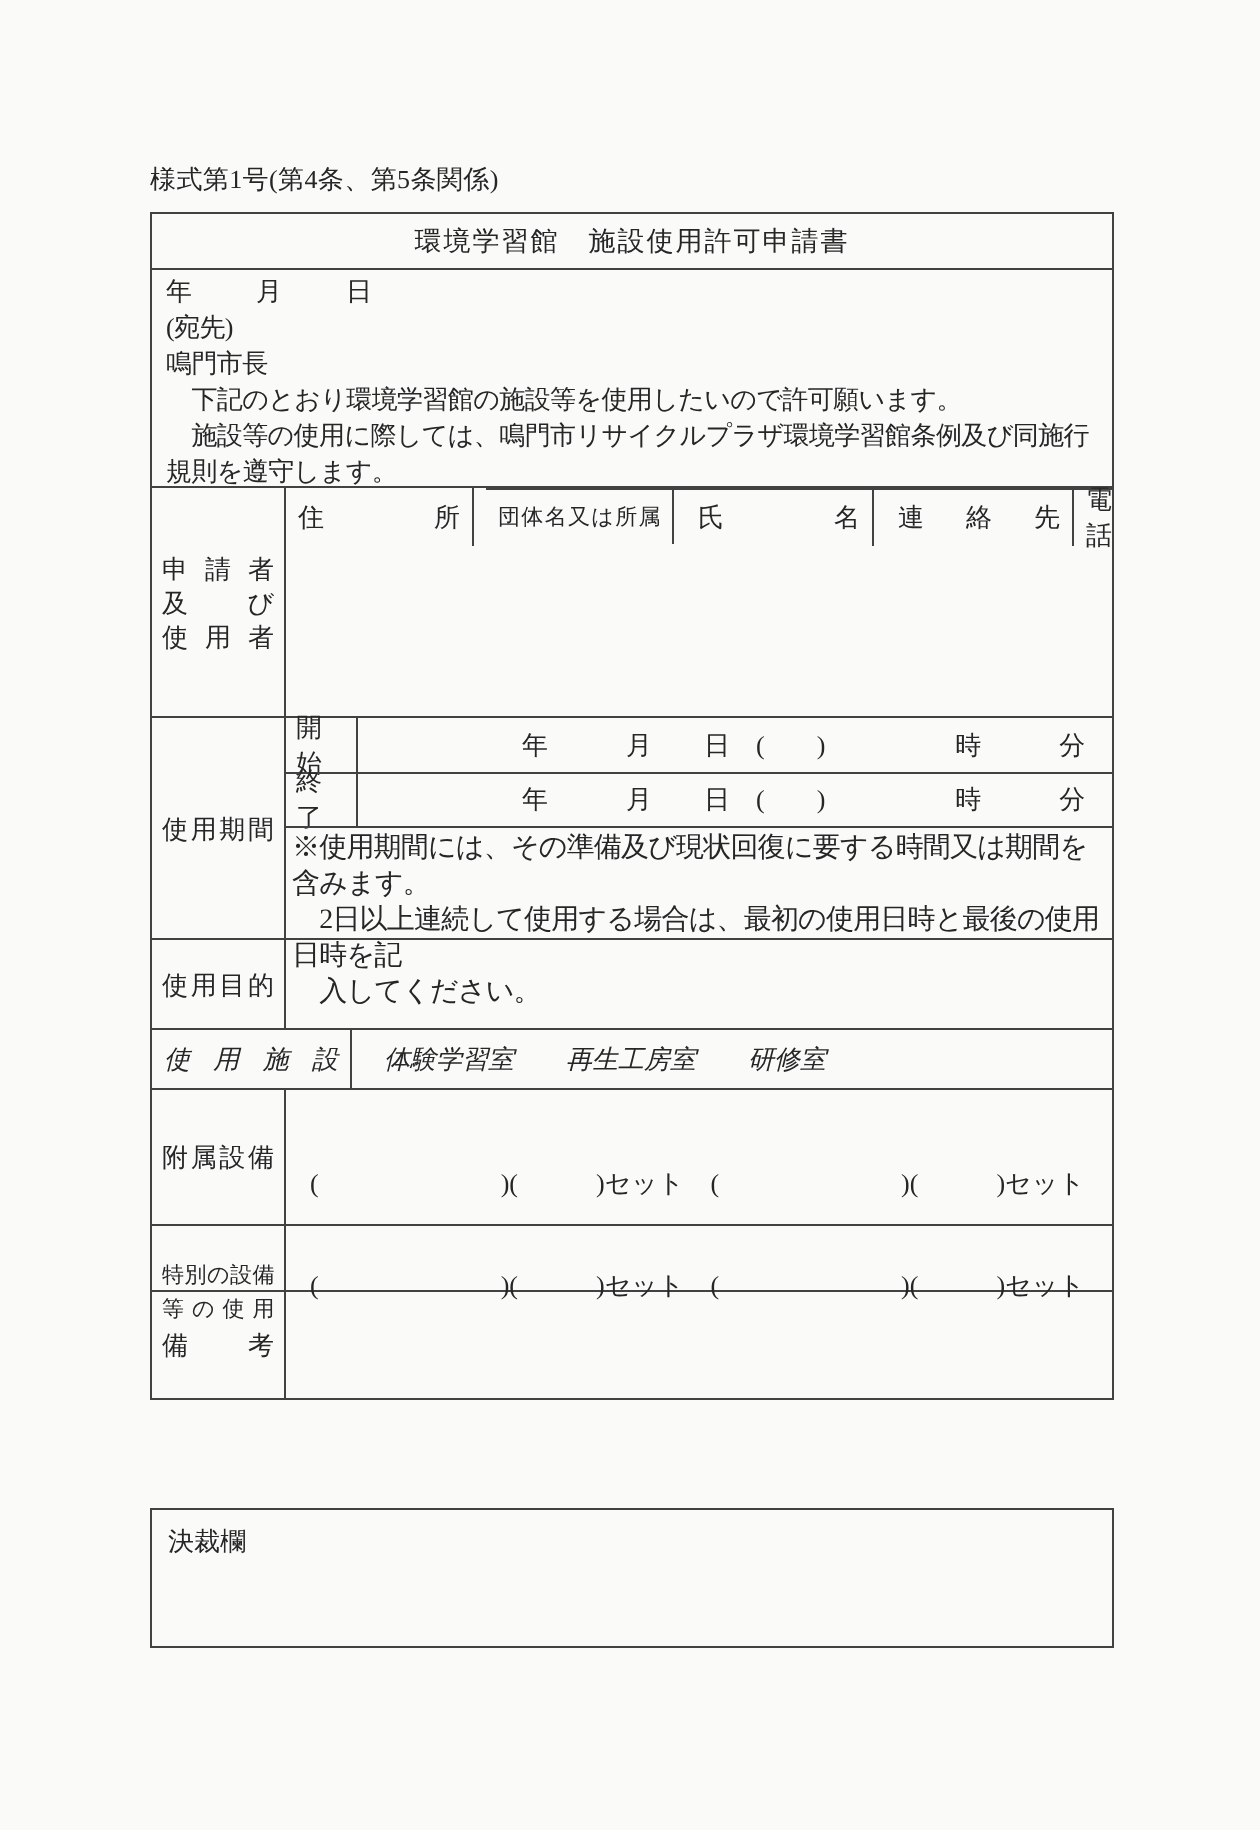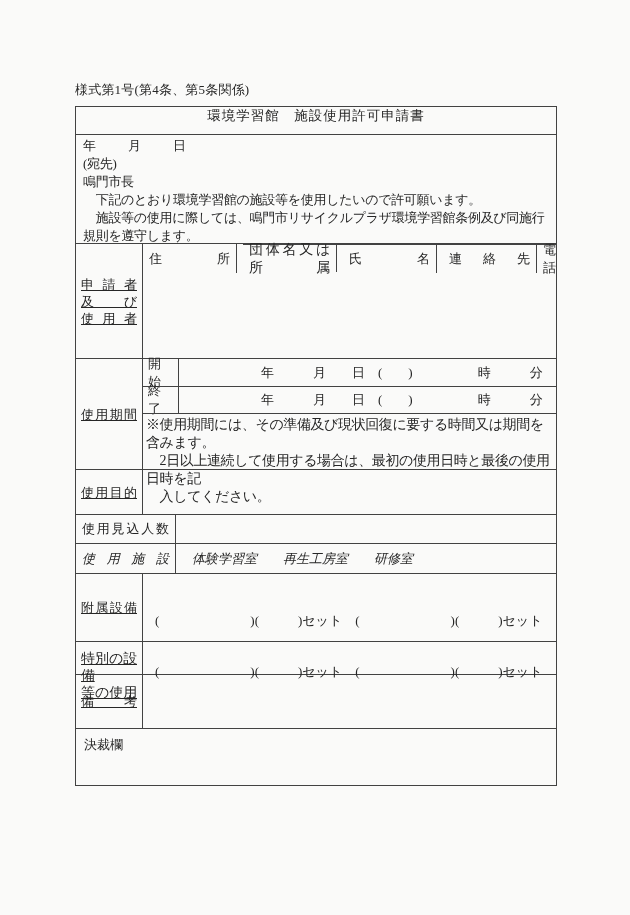--- a/index.html
+++ b/index.html
@@ -29,28 +29,28 @@
 
   
   .title-row { height: 27px; align-items: center; justify-content: center; }
   .title-row .t { font-size: 13.5px; letter-spacing: 1px; }
 
   
   .intro { height: 109px; display: block; padding: 2px 7px 0 7px; line-height: 18px; letter-spacing: -0.3px; }
   .intro .date-line { text-align: left; padding-right: 4px; letter-spacing: 2px; }
 
   
-  .cell { display: flex; align-items: flex-start; }
+  .cell { display: flex; align-items: center; }
   .rb { border-right: 1px solid var(--line); }
 
   
   .jl { width: 100%; text-align: justify; text-align-last: justify; padding: 0 6px; }
   .label-col { width: 67px; flex: 0 0 67px; display: flex; flex-direction: column; align-items: center; justify-content: center; }
-  .label-col .jl { line-height: 17px; padding: 0 5px; text-decoration: underline; }
-  .label-sm { font-size: 14px; letter-spacing: -0.3px; }
+  .label-col .jl { line-height: 17px; padding: 0 5px; }
+  .label-sm { font-size: 11px; letter-spacing: -0.3px; }
 
   
   .applicant-right { flex: 1 1 auto; display: flex; flex-direction: row; }
   .app-row { display: flex; border-top: 1px solid var(--line); height: 29px; }
   .app-row:first-child { border-top: none; }
   .app-row.h28 { height: 28px; }
   .app-label { width: 94px; flex: 0 0 94px; display: flex; align-items: center; }
   .app-value { flex: 1 1 auto; display: flex; align-items: center; padding-left: 6px; }
 
   
@@ -72,21 +72,21 @@
   .wide-label-col { width: 100px; flex: 0 0 100px; display: flex; align-items: center; }
   .wide-label-col .jl { padding: 0 6px; }
 
   .facility-value { flex: 1 1 auto; display: flex; align-items: center; padding-left: 16px; white-space: pre; }
   .equip-value { flex: 1 1 auto; padding: 4px 0 0 12px; line-height: 17px; white-space: pre; }
 
   .value-cell { flex: 1 1 auto; }
 
   
   .approval-box {
-    position: absolute; left: 75px; top: 728px; width: 482px; height: 58px;
+    position: absolute; left: 75px; top: 754px; width: 482px; height: 70px;
     border: 1px solid var(--line); padding: 7px 8px;
   }
 </style>
 </head>
 <body>
 
 <div class="form-number">様式第1号(第4条、第5条関係)</div>
 
 <div class="main-table">
 
@@ -161,26 +161,20 @@
     </div>
   </div>
 
   <div class="trow purpose-row">
     <div class="label-col rb">
       <div class="jl">使用目的</div>
     </div>
     <div class="value-cell"></div>
   </div>
 
-  <div class="trow headcount-row">
-    <div class="wide-label-col rb">
-      <div class="jl">使用見込人数</div>
-    </div>
-    <div class="value-cell"></div>
-  </div>
 
   <div class="trow facility-row">
     <div class="wide-label-col rb">
       <div class="jl">使用施設</div>
     </div>
     <div class="facility-value">体験学習室　　再生工房室　　研修室</div>
   </div>
 
   <div class="trow equipment-row">
     <div class="label-col rb">

